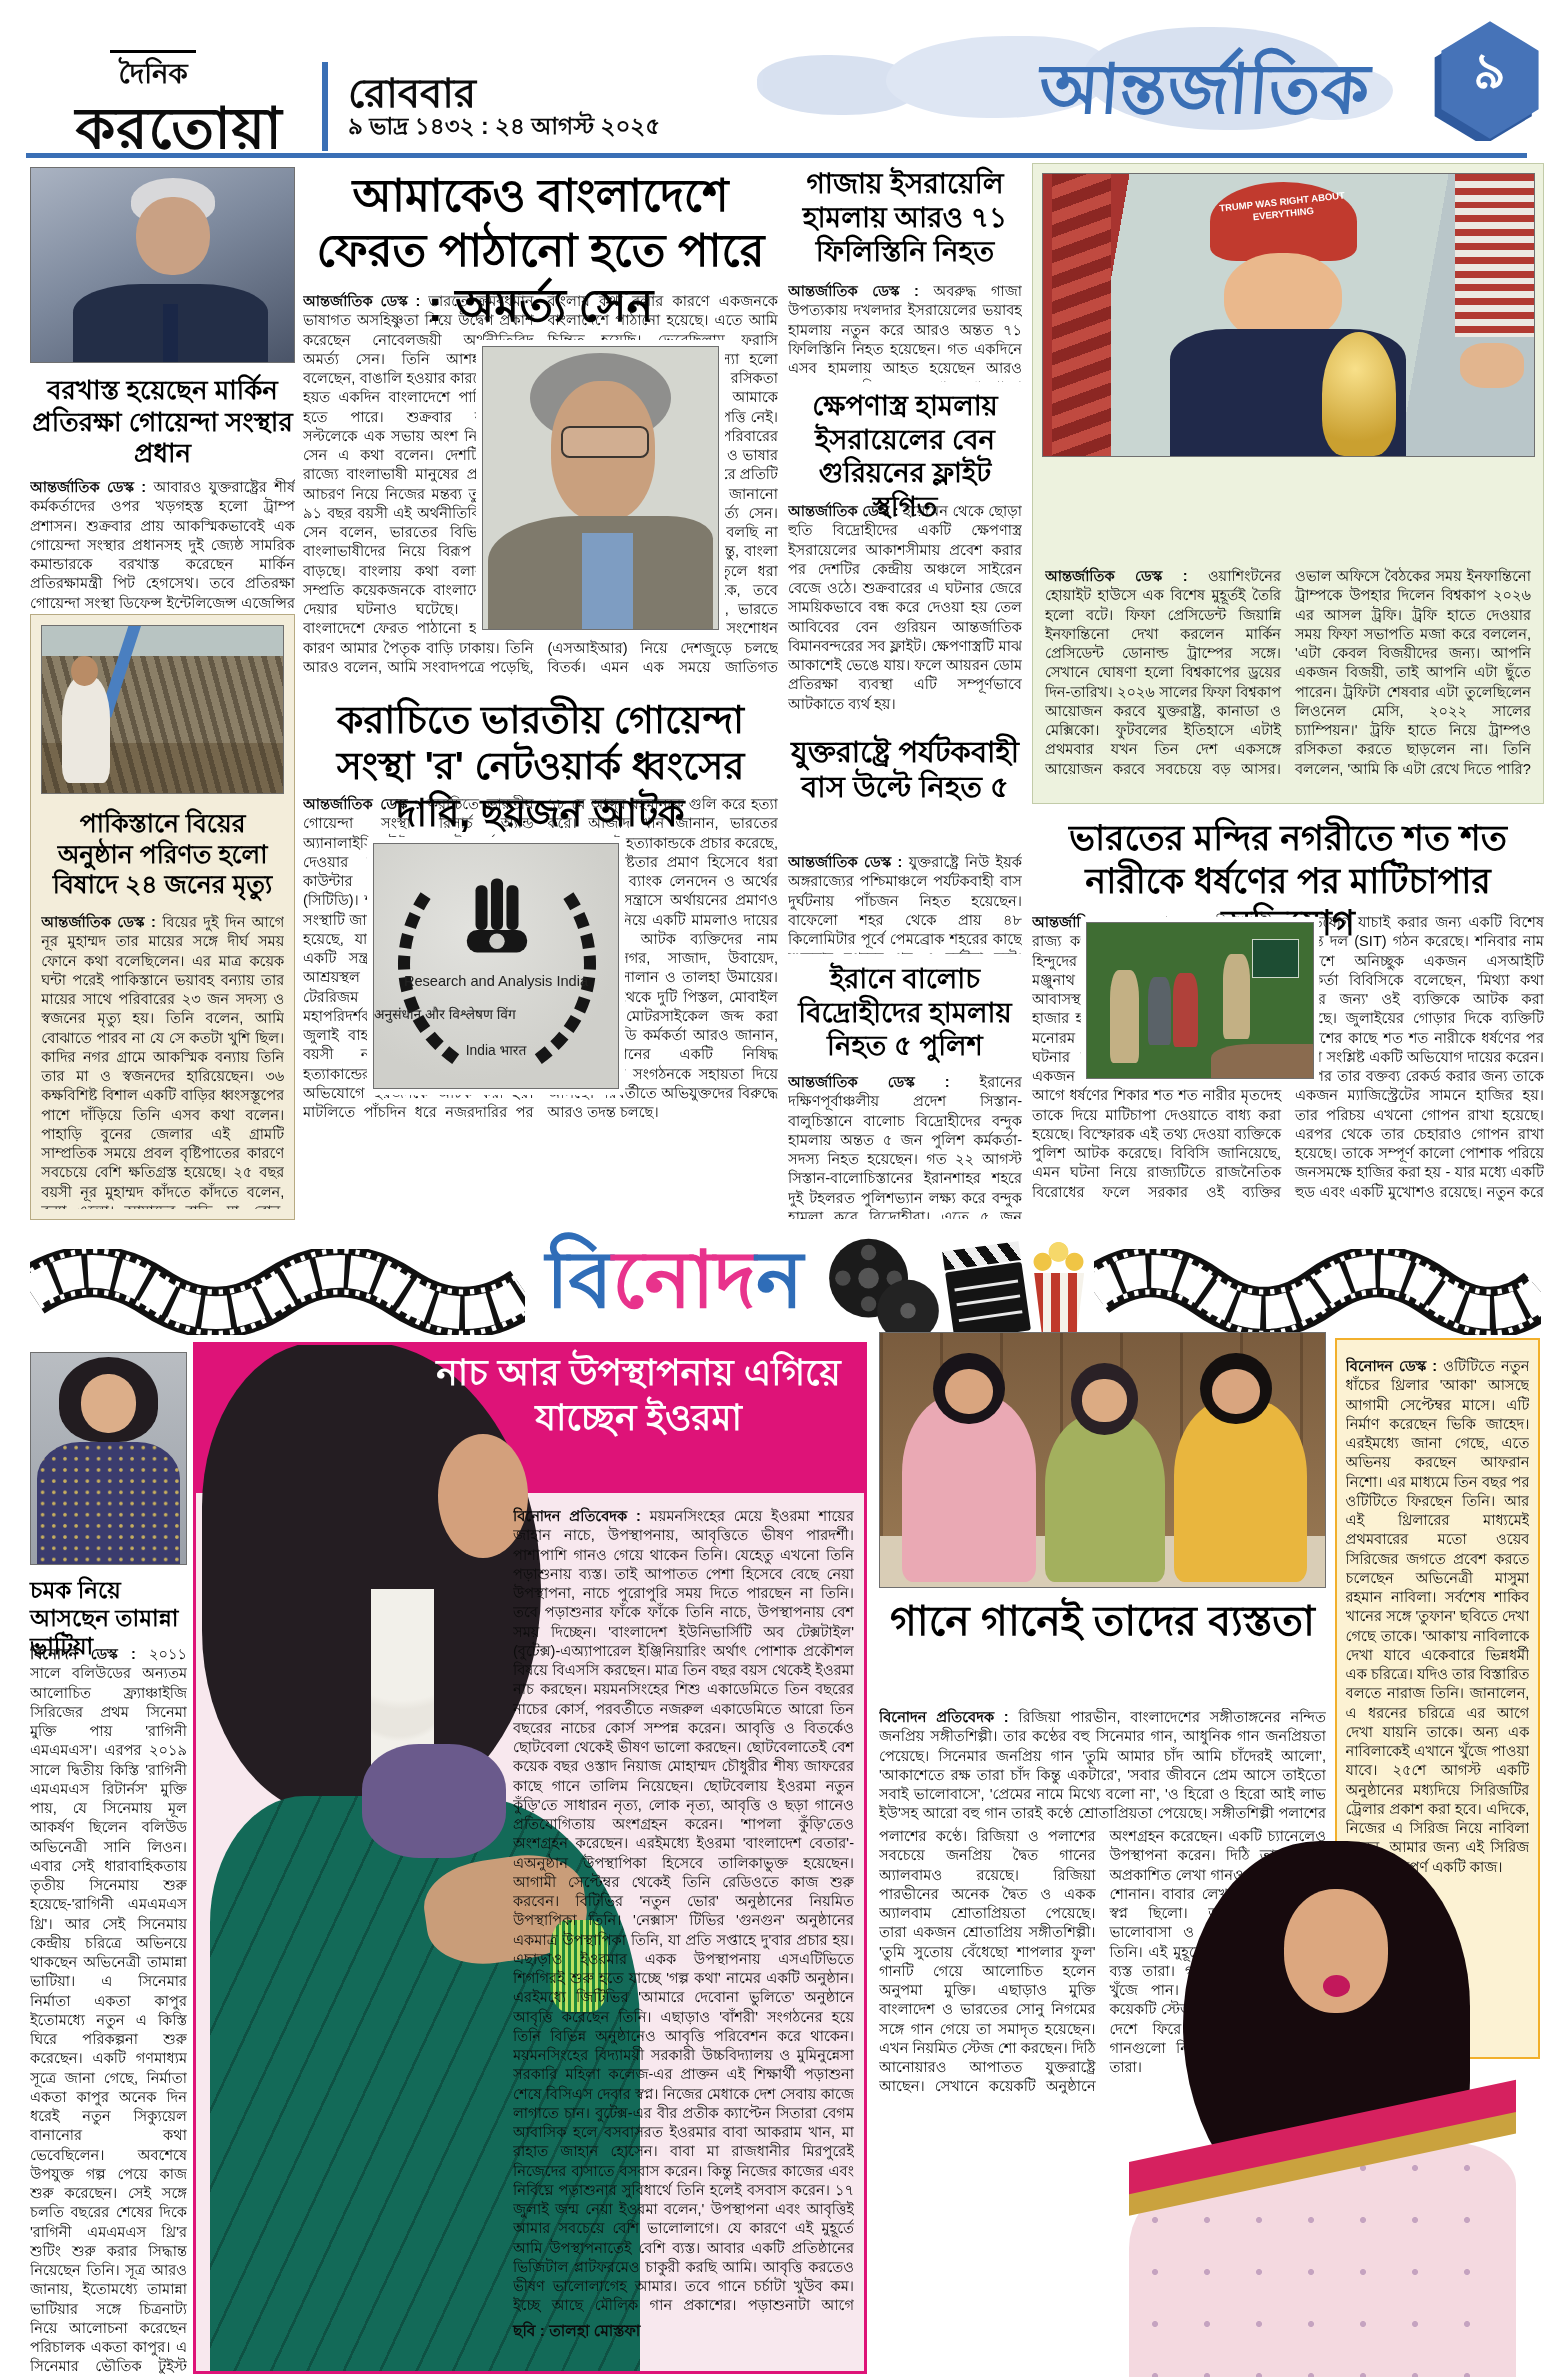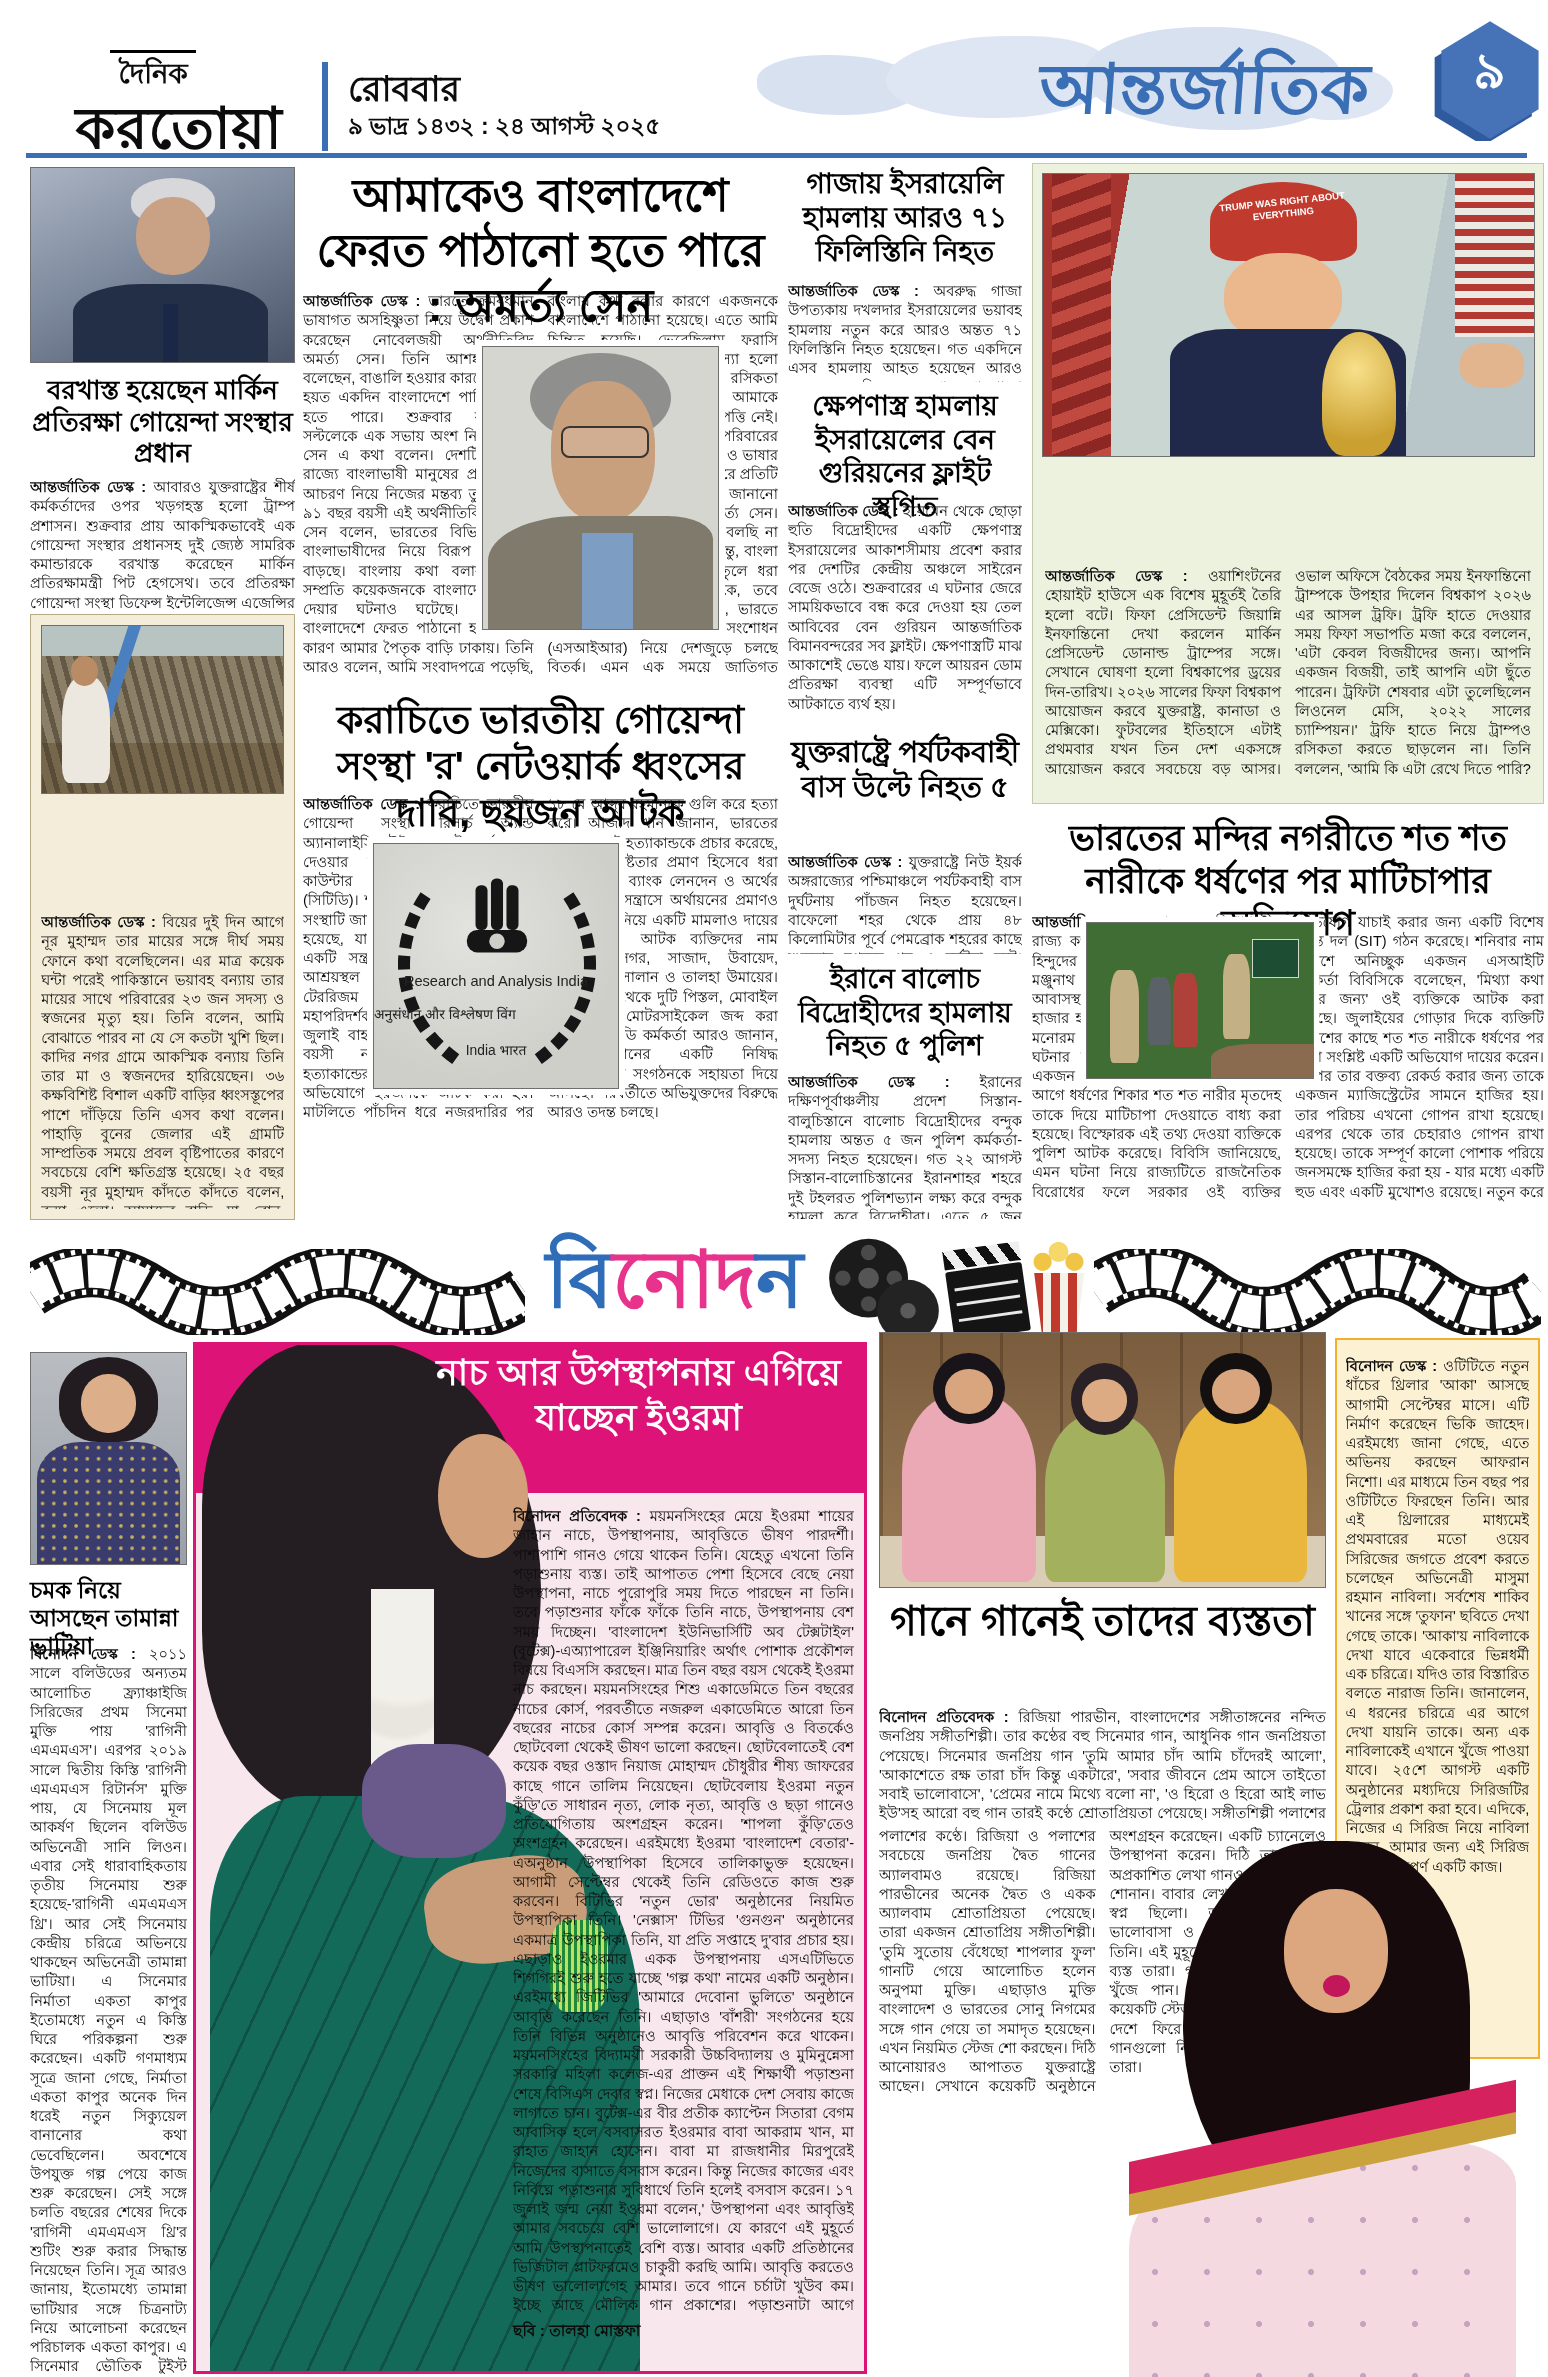--- a/index.html
+++ b/index.html
@@ -17,21 +17,21 @@
   .band{background:#de1378;}
 </style>
 </head>
 <body>
 
 <div class="abs" style="left:50px;top:50px;width:258px;">
   <div style="font-size:27.5px;font-weight:900;text-align:center;border-top:3.4px solid #000;display:inline-block;margin-left:60px;padding:0 8.6px;">দৈনিক</div>
   <div style="font-size:57px;font-weight:900;letter-spacing:0.9px;line-height:1.05;text-align:center;">করতোয়া</div>
 </div>
 <div class="abs" style="left:322px;top:62px;width:6px;height:89px;background:#3a6fb5;"></div>
-<div class="abs" style="left:348px;top:62px;font-size:35px;font-weight:bold;">রোববার</div>
+<div class="abs" style="left:348px;top:62px;font-size:40px;font-weight:bold;">রোববার</div>
 <div class="abs" style="left:348px;top:108px;font-size:23px;font-weight:bold;">৯ ভাদ্র ১৪৩২ : ২৪ আগস্ট ২০২৫</div>
 
 <div class="abs" style="left:757px;top:20.6px;width:662px;height:129px;opacity:.75;">
   <div class="shape" style="left:0;top:34px;width:163px;height:60px;background:#ccd8ec;border-radius:45% 60% 50% 55%;"></div>
   <div class="shape" style="left:129px;top:15.5px;width:224px;height:82px;background:#d4def0;border-radius:60% 40% 55% 50%;"></div>
   <div class="shape" style="left:327px;top:6.9px;width:258px;height:103px;background:#ccd8ec;border-radius:50% 55% 45% 60%;"></div>
   <div class="shape" style="left:533px;top:47px;width:103px;height:52px;background:#d4def0;border-radius:55% 45% 60% 40%;"></div>
 </div>
 
 <div class="abs blue" style="left:989px;top:36px;width:430px;font-size:69px;font-weight:900;text-align:center;transform:skewX(-4deg);">আন্তর্জাতিক</div>
@@ -58,20 +58,21 @@
   <span>আবারও যুক্তরাষ্ট্রের শীর্ষ কর্মকর্তাদের ওপর খড়গহস্ত হলো ট্রাম্প প্রশাসন। শুক্রবার প্রায় আকস্মিকভাবেই এক গোয়েন্দা সংস্থার প্রধানসহ দুই জ্যেষ্ঠ সামরিক কমান্ডারকে বরখাস্ত করেছেন মার্কিন প্রতিরক্ষামন্ত্রী পিট হেগসেথ। তবে প্রতিরক্ষা গোয়েন্দা সংস্থা ডিফেন্স ইন্টেলিজেন্স এজেন্সির (ডিআইএ) প্রধান লেফটেন্যান্ট জেনারেল জেফরি ক্রুজকে বরখাস্ত করার কারণ তাৎক্ষণিকভাবে জানা যায়নি।</span>
 </div>
 
 <div class="abs" style="left:30px;top:614px;width:265px;height:606px;background:#f3edda;border:0.9px solid #b7aa83;box-sizing:border-box;">
   <div class="photo" style="left:10.3px;top:10.3px;width:243px;height:169px;background:linear-gradient(#b8c4c2 0 18%,#8b7f67 18% 70%,#75664c 70%);">
     <div class="shape" style="left:0;top:18%;width:100%;height:82%;background:repeating-linear-gradient(75deg,rgba(60,50,35,.5) 0 5.2px,transparent 5.2px 13px);"></div>
     <div class="shape" style="left:30%;top:-5%;width:5%;height:60%;background:#4a7fc0;transform:rotate(18deg);"></div>
     <div class="shape" style="left:8%;top:30%;width:20%;height:64%;background:#ece8e0;border-radius:40% 40% 15% 15%;"></div>
     <div class="shape" style="left:12%;top:18%;width:11%;height:18%;background:#b98c66;border-radius:50%;"></div>
   </div>
+  <div class="hl" style="position:absolute;left:8.6px;top:193px;width:246px;font-size:25px;">পাকিস্তানে বিয়ের অনুষ্ঠান পরিণত হলো বিষাদে ২৪ জনের মৃত্যু</div>
   <div class="body-txt" style="position:absolute;left:10.3px;top:298px;width:243px;height:296px;">
     <b>আন্তর্জাতিক ডেস্ক :</b>
     <span>বিয়ের দুই দিন আগে নূর মুহাম্মদ তার মায়ের সঙ্গে দীর্ঘ সময় ফোনে কথা বলেছিলেন। এর মাত্র কয়েক ঘন্টা পরেই পাকিস্তানে ভয়াবহ বন্যায় তার মায়ের সাথে পরিবারের ২৩ জন সদস্য ও স্বজনের মৃত্যু হয়। তিনি বলেন, আমি বোঝাতে পারব না যে সে কতটা খুশি ছিল। কাদির নগর গ্রামে আকস্মিক বন্যায় তিনি তার মা ও স্বজনদের হারিয়েছেন। ৩৬ কক্ষবিশিষ্ট বিশাল একটি বাড়ির ধ্বংসস্তূপের পাশে দাঁড়িয়ে তিনি এসব কথা বলেন। পাহাড়ি বুনের জেলার এই গ্রামটি সাম্প্রতিক সময়ে প্রবল বৃষ্টিপাতের কারণে সবচেয়ে বেশি ক্ষতিগ্রস্ত হয়েছে। ২৫ বছর বয়সী নূর মুহাম্মদ কাঁদতে কাঁদতে বলেন, বন্যা এলো। আমাদের বাড়ি, মা, বোন, ভাই, কাকা, দাদা এবং ছোট ছোট শিশুরা এর মধ্যেই ছিল। গত সপ্তাহে বিদেশ থেকে ফেরার পর ইসলামাবাদ বিমানবন্দরে নামেন তিনি।</span>
   </div>
 </div>
 
 <div class="abs hl" style="left:303px;top:169px;width:475px;font-size:45px;">আমাকেও বাংলাদেশে ফেরত পাঠানো হতে পারে : অমর্ত্য সেন</div>
 <div class="abs body-txt cols2" style="left:303px;top:292px;width:475px;height:387px;">
   <b>আন্তর্জাতিক ডেস্ক :</b>
   <span>ভারতে ক্রমবর্ধমান ভাষাগত অসহিষ্ণুতা নিয়ে উদ্বেগ প্রকাশ করেছেন নোবেলজয়ী অর্থনীতিবিদ অমর্ত্য সেন। তিনি আশঙ্কার সুরে বলেছেন, বাঙালি হওয়ার কারণে তাকেও হয়ত একদিন বাংলাদেশে পাঠিয়ে দেয়া হতে পারে। শুক্রবার কলকাতার সল্টলেকে এক সভায় অংশ নিয়ে অমর্ত্য সেন এ কথা বলেন। দেশটির বিভিন্ন রাজ্যে বাংলাভাষী মানুষের প্রতি বিরূপ আচরণ নিয়ে নিজের মন্তব্য তুলে ধরেন ৯১ বছর বয়সী এই অর্থনীতিবিদ। অমর্ত্য সেন বলেন, ভারতের বিভিন্ন রাজ্যে বাংলাভাষীদের নিয়ে বিরূপ মনোভাব বাড়ছে। বাংলায় কথা বলার কারণে সম্প্রতি কয়েকজনকে বাংলাদেশে ঠেলে দেয়ার ঘটনাও ঘটেছে। আমাকেও বাংলাদেশে ফেরত পাঠানো হতে পারে, কারণ আমার পৈতৃক বাড়ি ঢাকায়। তিনি আরও বলেন, আমি সংবাদপত্রে পড়েছি, বাংলায় কথা বলার কারণে একজনকে বাংলাদেশে পাঠানো হয়েছে। এতে আমি চিন্তিত হয়েছি। ভেবেছিলাম ফরাসি ভাষায় কথা বলব, কিন্তু সমস্যা হলো আমি ফরাসি জানি না। তবে রসিকতা করে এক পর্যায়ে তিনি বলেন, আমাকে বাংলাদেশে পাঠালে আমার আপত্তি নেই। ঢাকায় আমাদের বাড়ি ছিল, পরিবারের শিকড়ও সেখানেই। সব সংস্কৃতি ও ভাষার নিজস্ব ঐতিহ্য রয়েছে উল্লেখ করে প্রতিটি সাংস্কৃতিক পরিচয়কে সম্মান জানানো জরুরি বলে মনে করেন অমর্ত্য সেন। তিনি স্পষ্ট করে বলেন, আমি বলছি না যে, বাঙালি সংস্কৃতিই সেরা। কিন্তু, বাংলা ভাষা ও সংস্কৃতির ইতিহাস তুলে ধরা দরকার। সম্মান যদি না থাকে, তবে প্রতিবাদ করতে হবে। উল্লেখ্য, ভারতে জাতীয় ভোটার তালিকার সংশোধন (এসআইআর) নিয়ে দেশজুড়ে চলছে বিতর্ক। এমন এক সময়ে জাতিগত বৈষম্যের নিরিখে এমন মন্তব্য করলেন অমর্ত্য সেন।</span>

